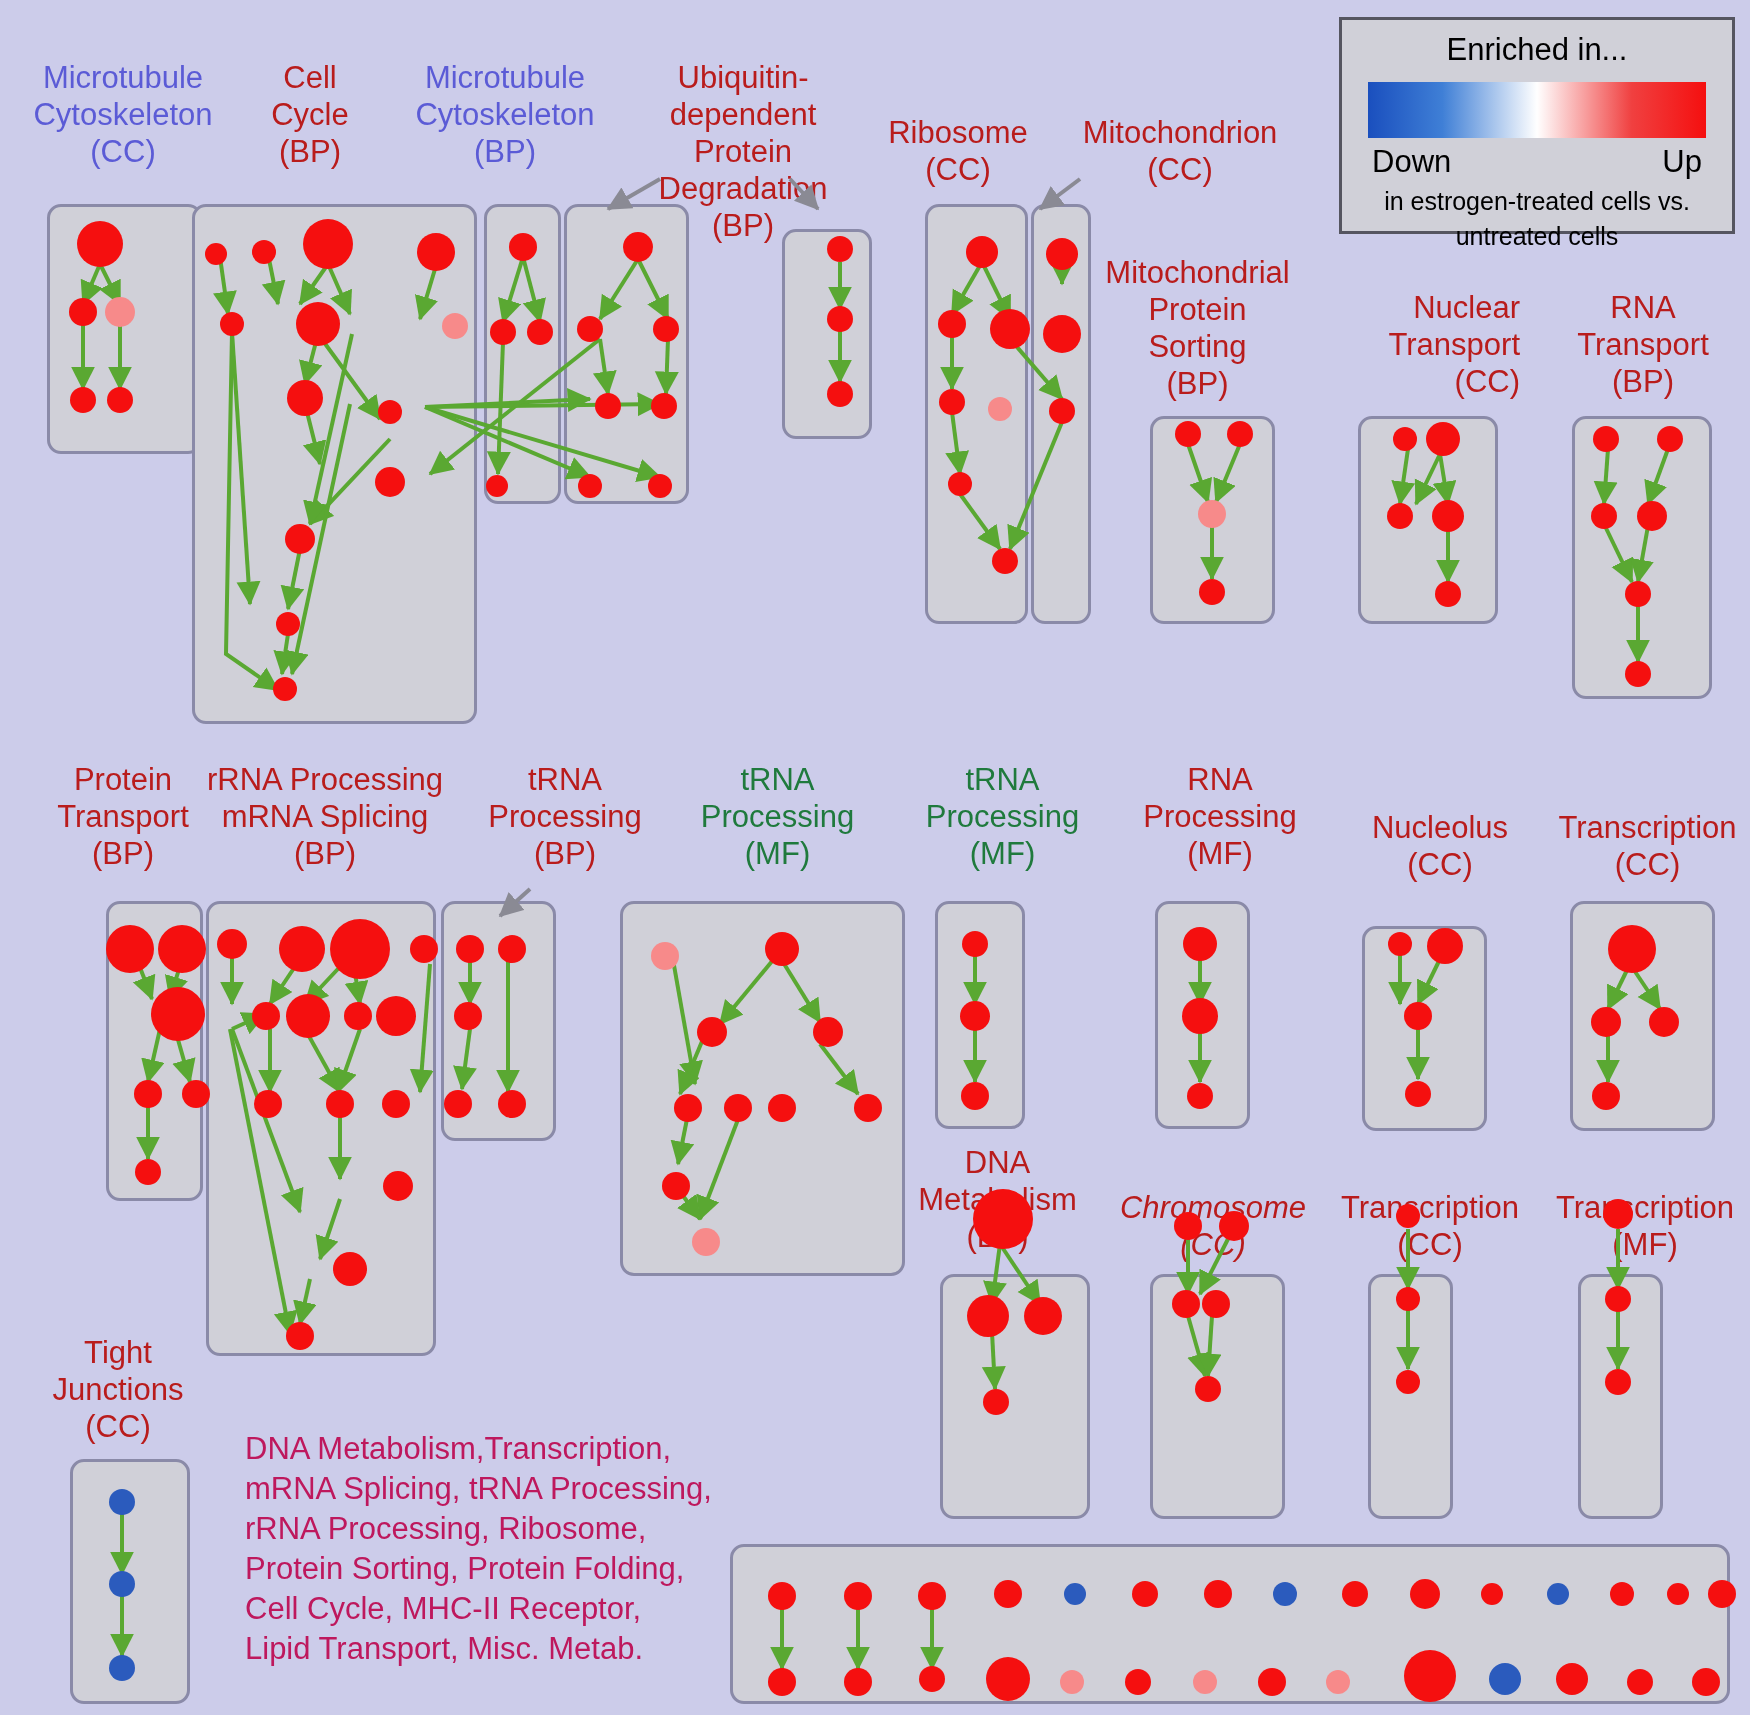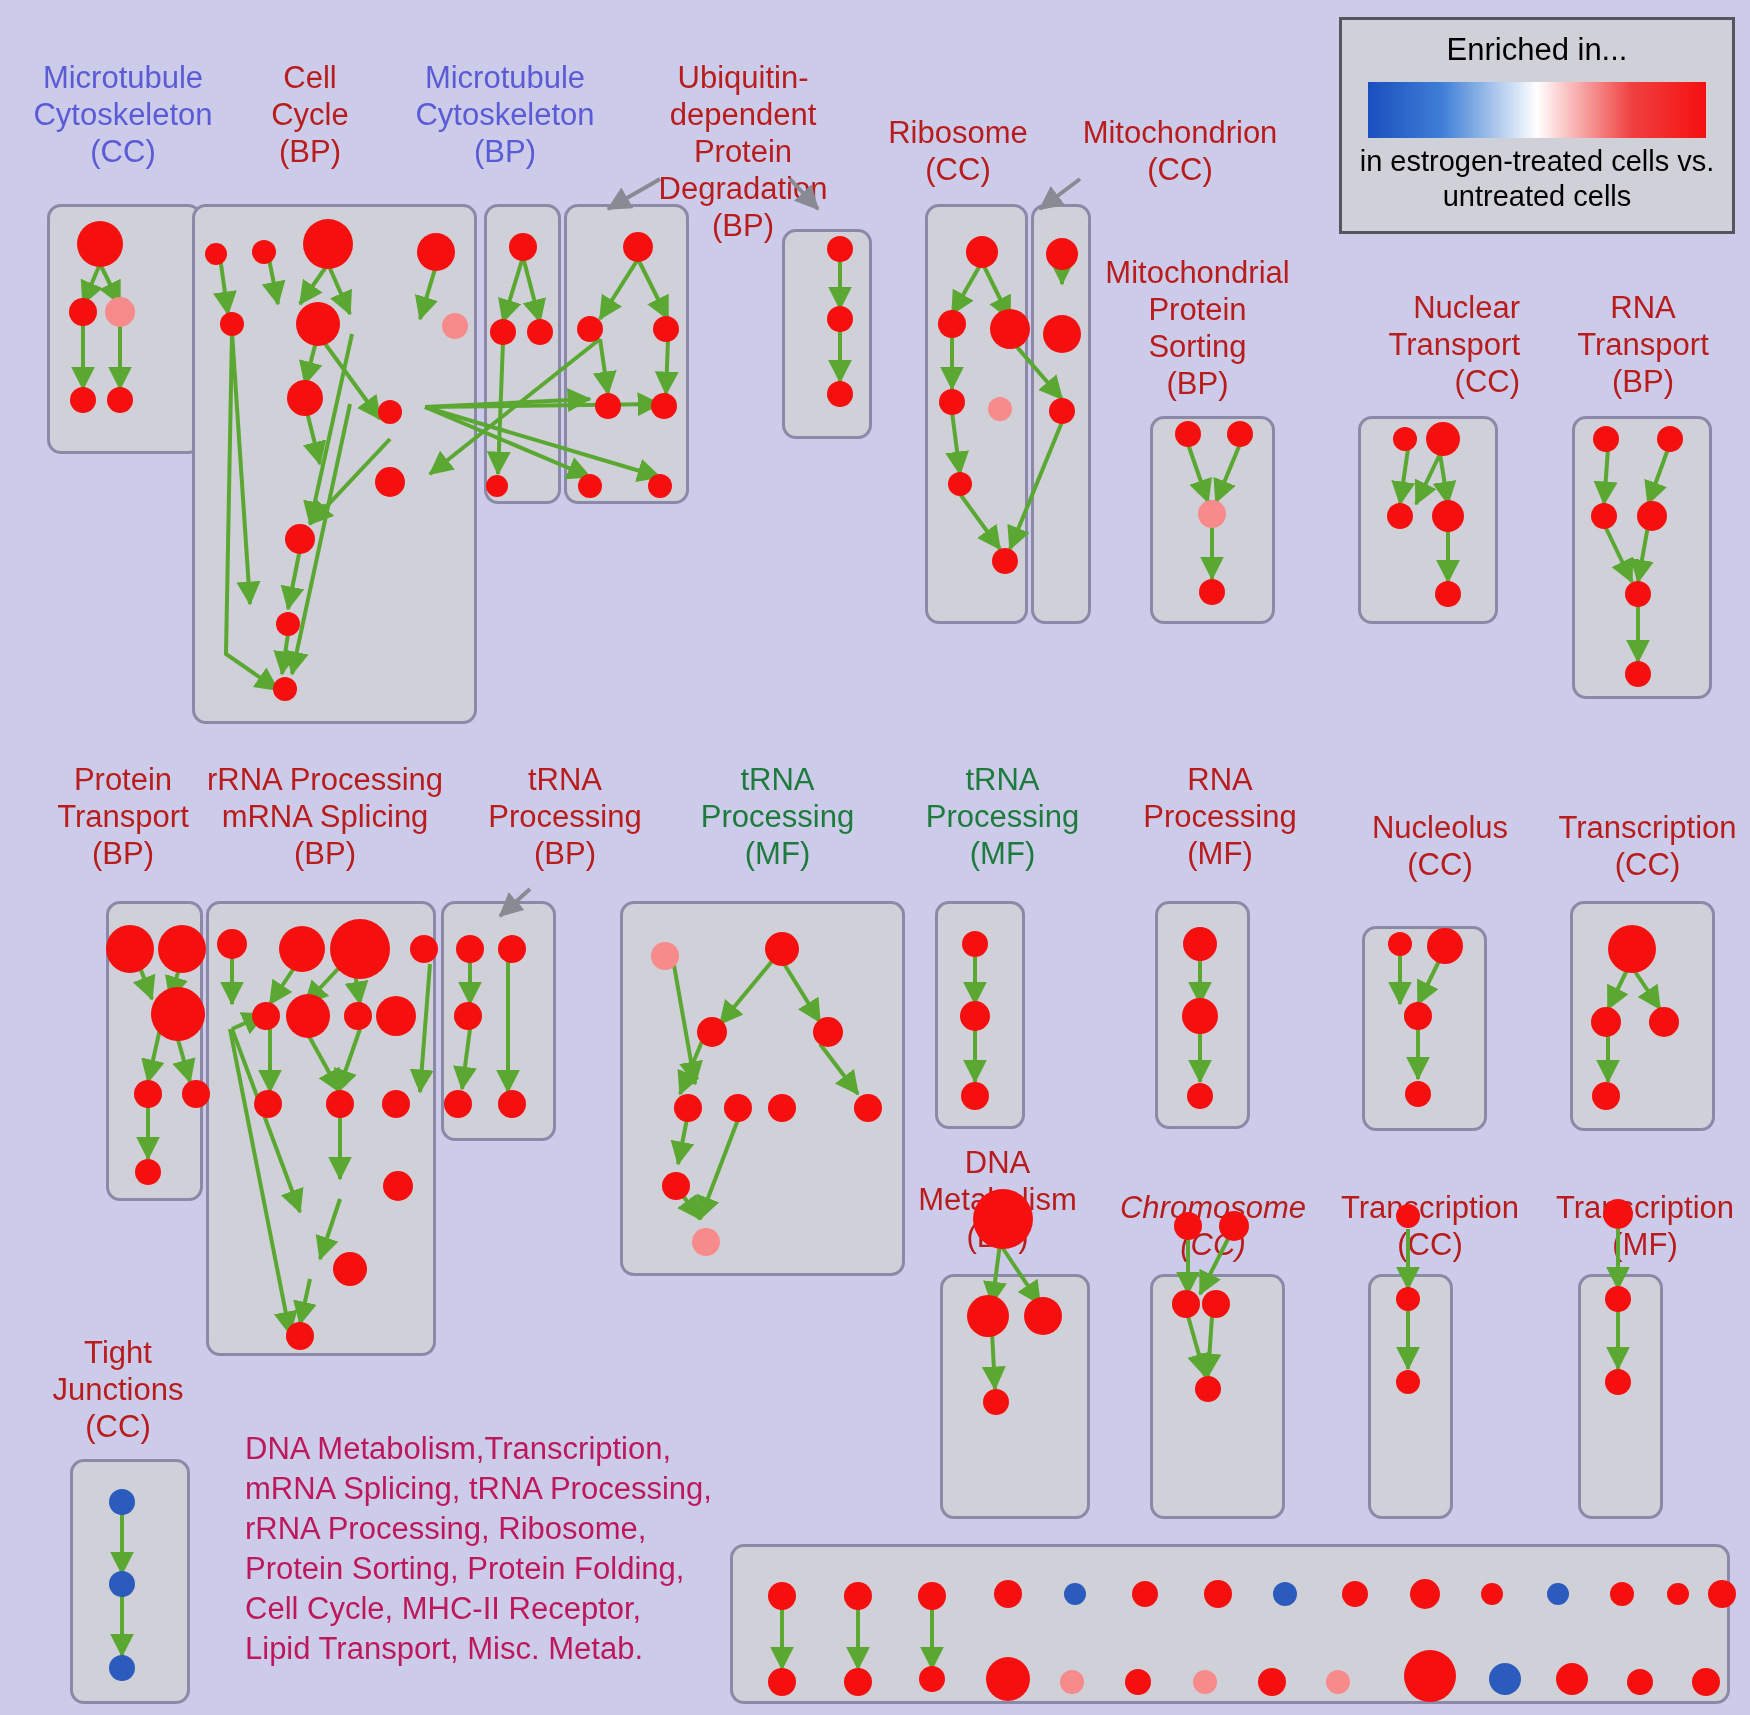--- a/index.html
+++ b/index.html
@@ -38,35 +38,39 @@
   }
   .legend-title{font-size:31px;margin-top:12px;}
   .legend-bar{
     height:56px;margin:14px 26px 6px 26px;
     background:linear-gradient(to right,#1a4fbe 0%,#3f7fd6 22%,#ffffff 50%,#f04040 78%,#f50f0f 100%);
   }
   .legend-ends{
     display:flex;justify-content:space-between;
     padding:0 30px;font-size:31px;
   }
-  .legend-sub{font-size:29px;line-height:35px;margin-top:4px;}
+  .legend-sub{font-size:25px;line-height:35px;margin-top:4px;}
   .blocktext{
     position:absolute;font-size:31px;line-height:40px;color:#be185d;
     white-space:pre-line;text-align:left;
   }
   svg.nodes{position:absolute;left:0;top:0;width:1750px;height:1715px;pointer-events:none;}
 </style>
 </head>
 <body>
 
 <div id="canvas">
 
   <div class="legend" style="left:1339px;top:13px;width:396px;height:217px;">
     <div class="legend-title">Enriched in...</div>
     <div class="legend-bar"></div>
+    <div class="legend-ends">
+      <span>Down</span>
+      <span>Up</span>
+    </div>
     <div class="legend-sub">in estrogen-treated cells
 vs. untreated cells</div>
   </div>
 
   <div class="label purple" style="left:18px;top:55px;width:210px;">Microtubule
 Cytoskeleton
 (CC)</div>
   <div class="label" style="left:240px;top:55px;width:140px;">Cell
 Cycle
 (BP)</div>

